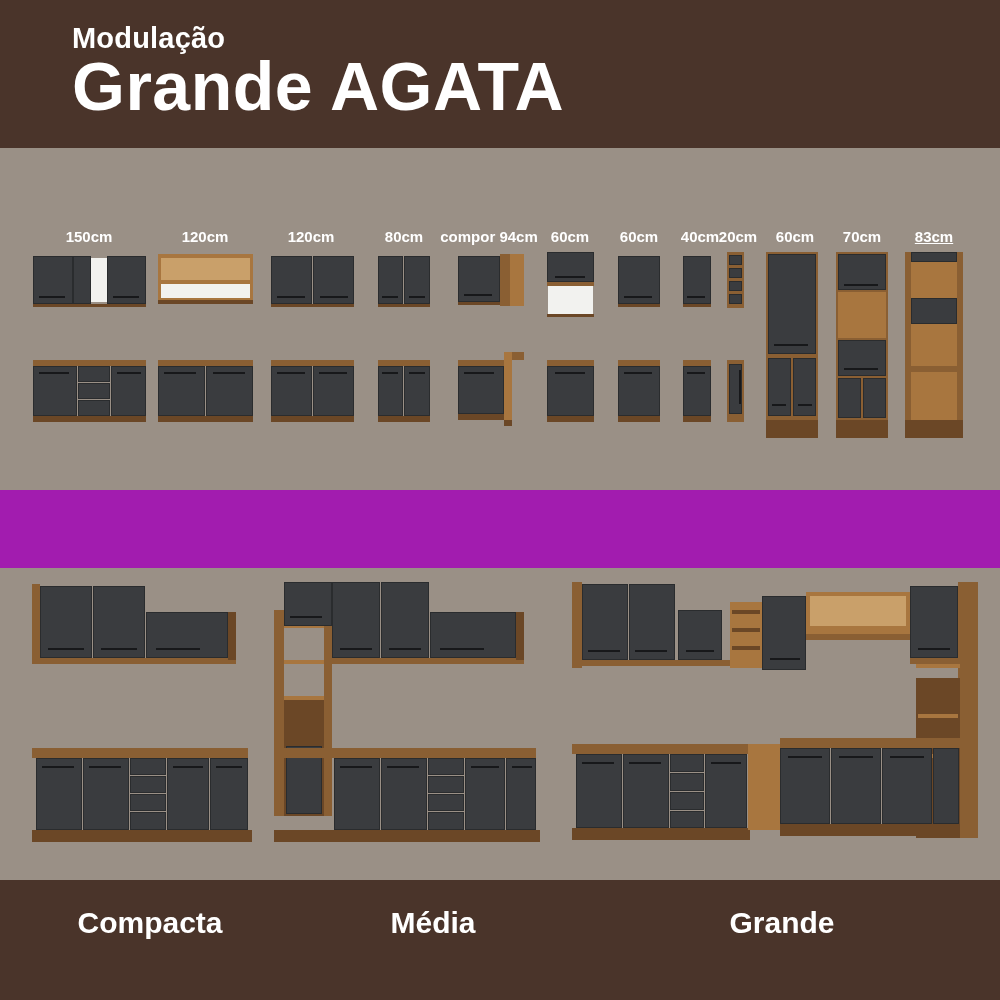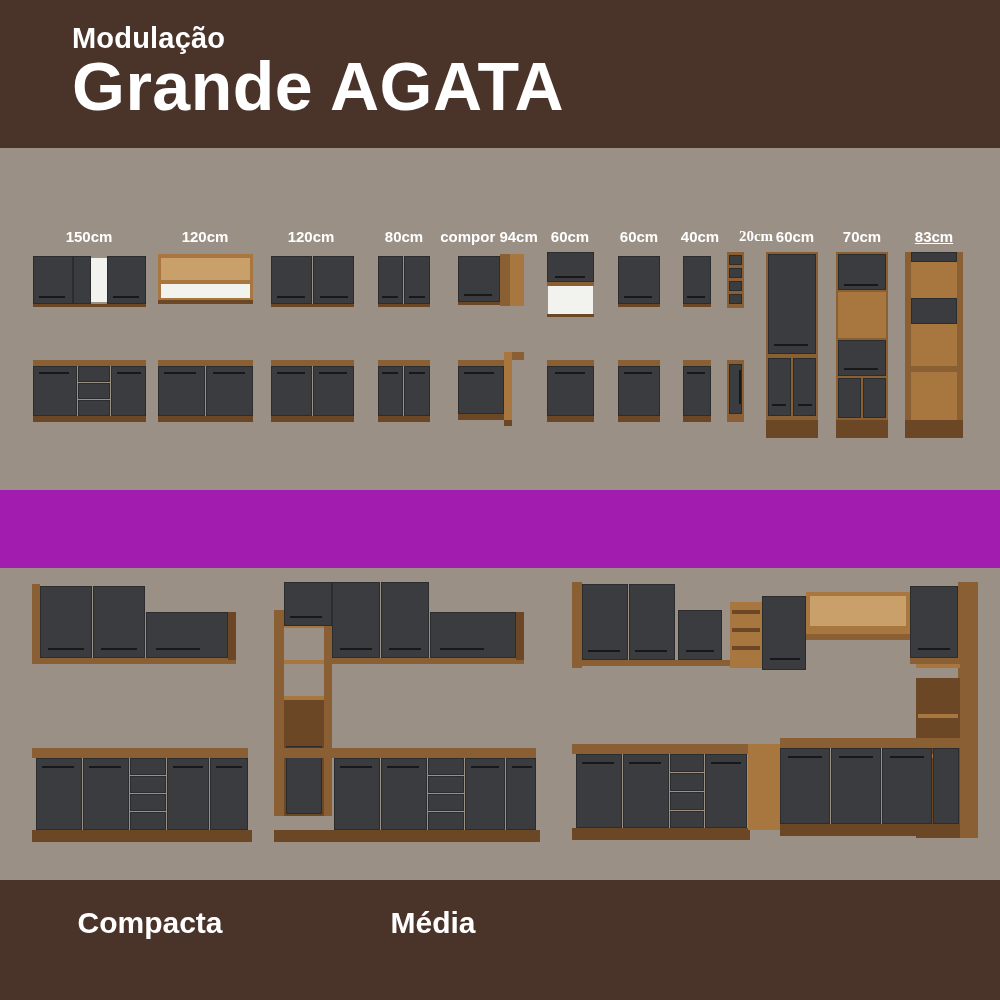--- a/index.html
+++ b/index.html
@@ -163,21 +163,21 @@
   <div class="modules-band">
 
     <div class="module-label" style="left:39px; width:100px;">150cm</div>
     <div class="module-label" style="left:155px; width:100px;">120cm</div>
     <div class="module-label" style="left:261px; width:100px;">120cm</div>
     <div class="module-label" style="left:359px; width:90px;">80cm</div>
     <div class="module-label" style="left:434px; width:110px;">compor 94cm</div>
     <div class="module-label" style="left:530px; width:80px;">60cm</div>
     <div class="module-label" style="left:599px; width:80px;">60cm</div>
     <div class="module-label" style="left:662px; width:76px;">40cm</div>
-    <div class="module-label" style="left:720px; width:72px;font-family:Liberation Serif, serif;">20cm</div>
+    <div class="module-label" style="left:702px; width:72px;">20cm</div>
     <div class="module-label" style="left:757px; width:76px;">60cm</div>
     <div class="module-label" style="left:824px; width:76px;">70cm</div>
     <div class="module-label" style="left:896px; width:76px;text-decoration:underline;">83cm</div>
 
     <div class="cab" style="left:33px; top:108px; width:113px; height:48px;">
       <div class="door" style="left:0; top:0; width:40px; height:48px;"></div>
       <div class="door" style="left:40px; top:0; width:18px; height:48px;"></div>
       <div class="white" style="left:58px; top:2px; width:16px; height:44px;"></div>
       <div class="door" style="left:74px; top:0; width:39px; height:48px;"></div>
       <div class="handle" style="left:6px; top:40px; width:26px;"></div>
@@ -489,15 +489,16 @@
       <div class="handle" style="left:273px; top:188px; width:34px;"></div>
       <div class="handle" style="left:324px; top:188px; width:34px;"></div>
       <div class="wood dark" style="left:214px; top:256px; width:180px; height:12px;"></div>
     </div>
 
   </div>
 
   <div class="footer">
     <div class="footer-item" style="left:50px; width:200px;">Compacta</div>
     <div class="footer-item" style="left:333px; width:200px;">Média</div>
+    <div class="footer-item" style="left:682px; width:200px;">Grande</div>
   </div>
 
 </div>
 
 </body></html>

